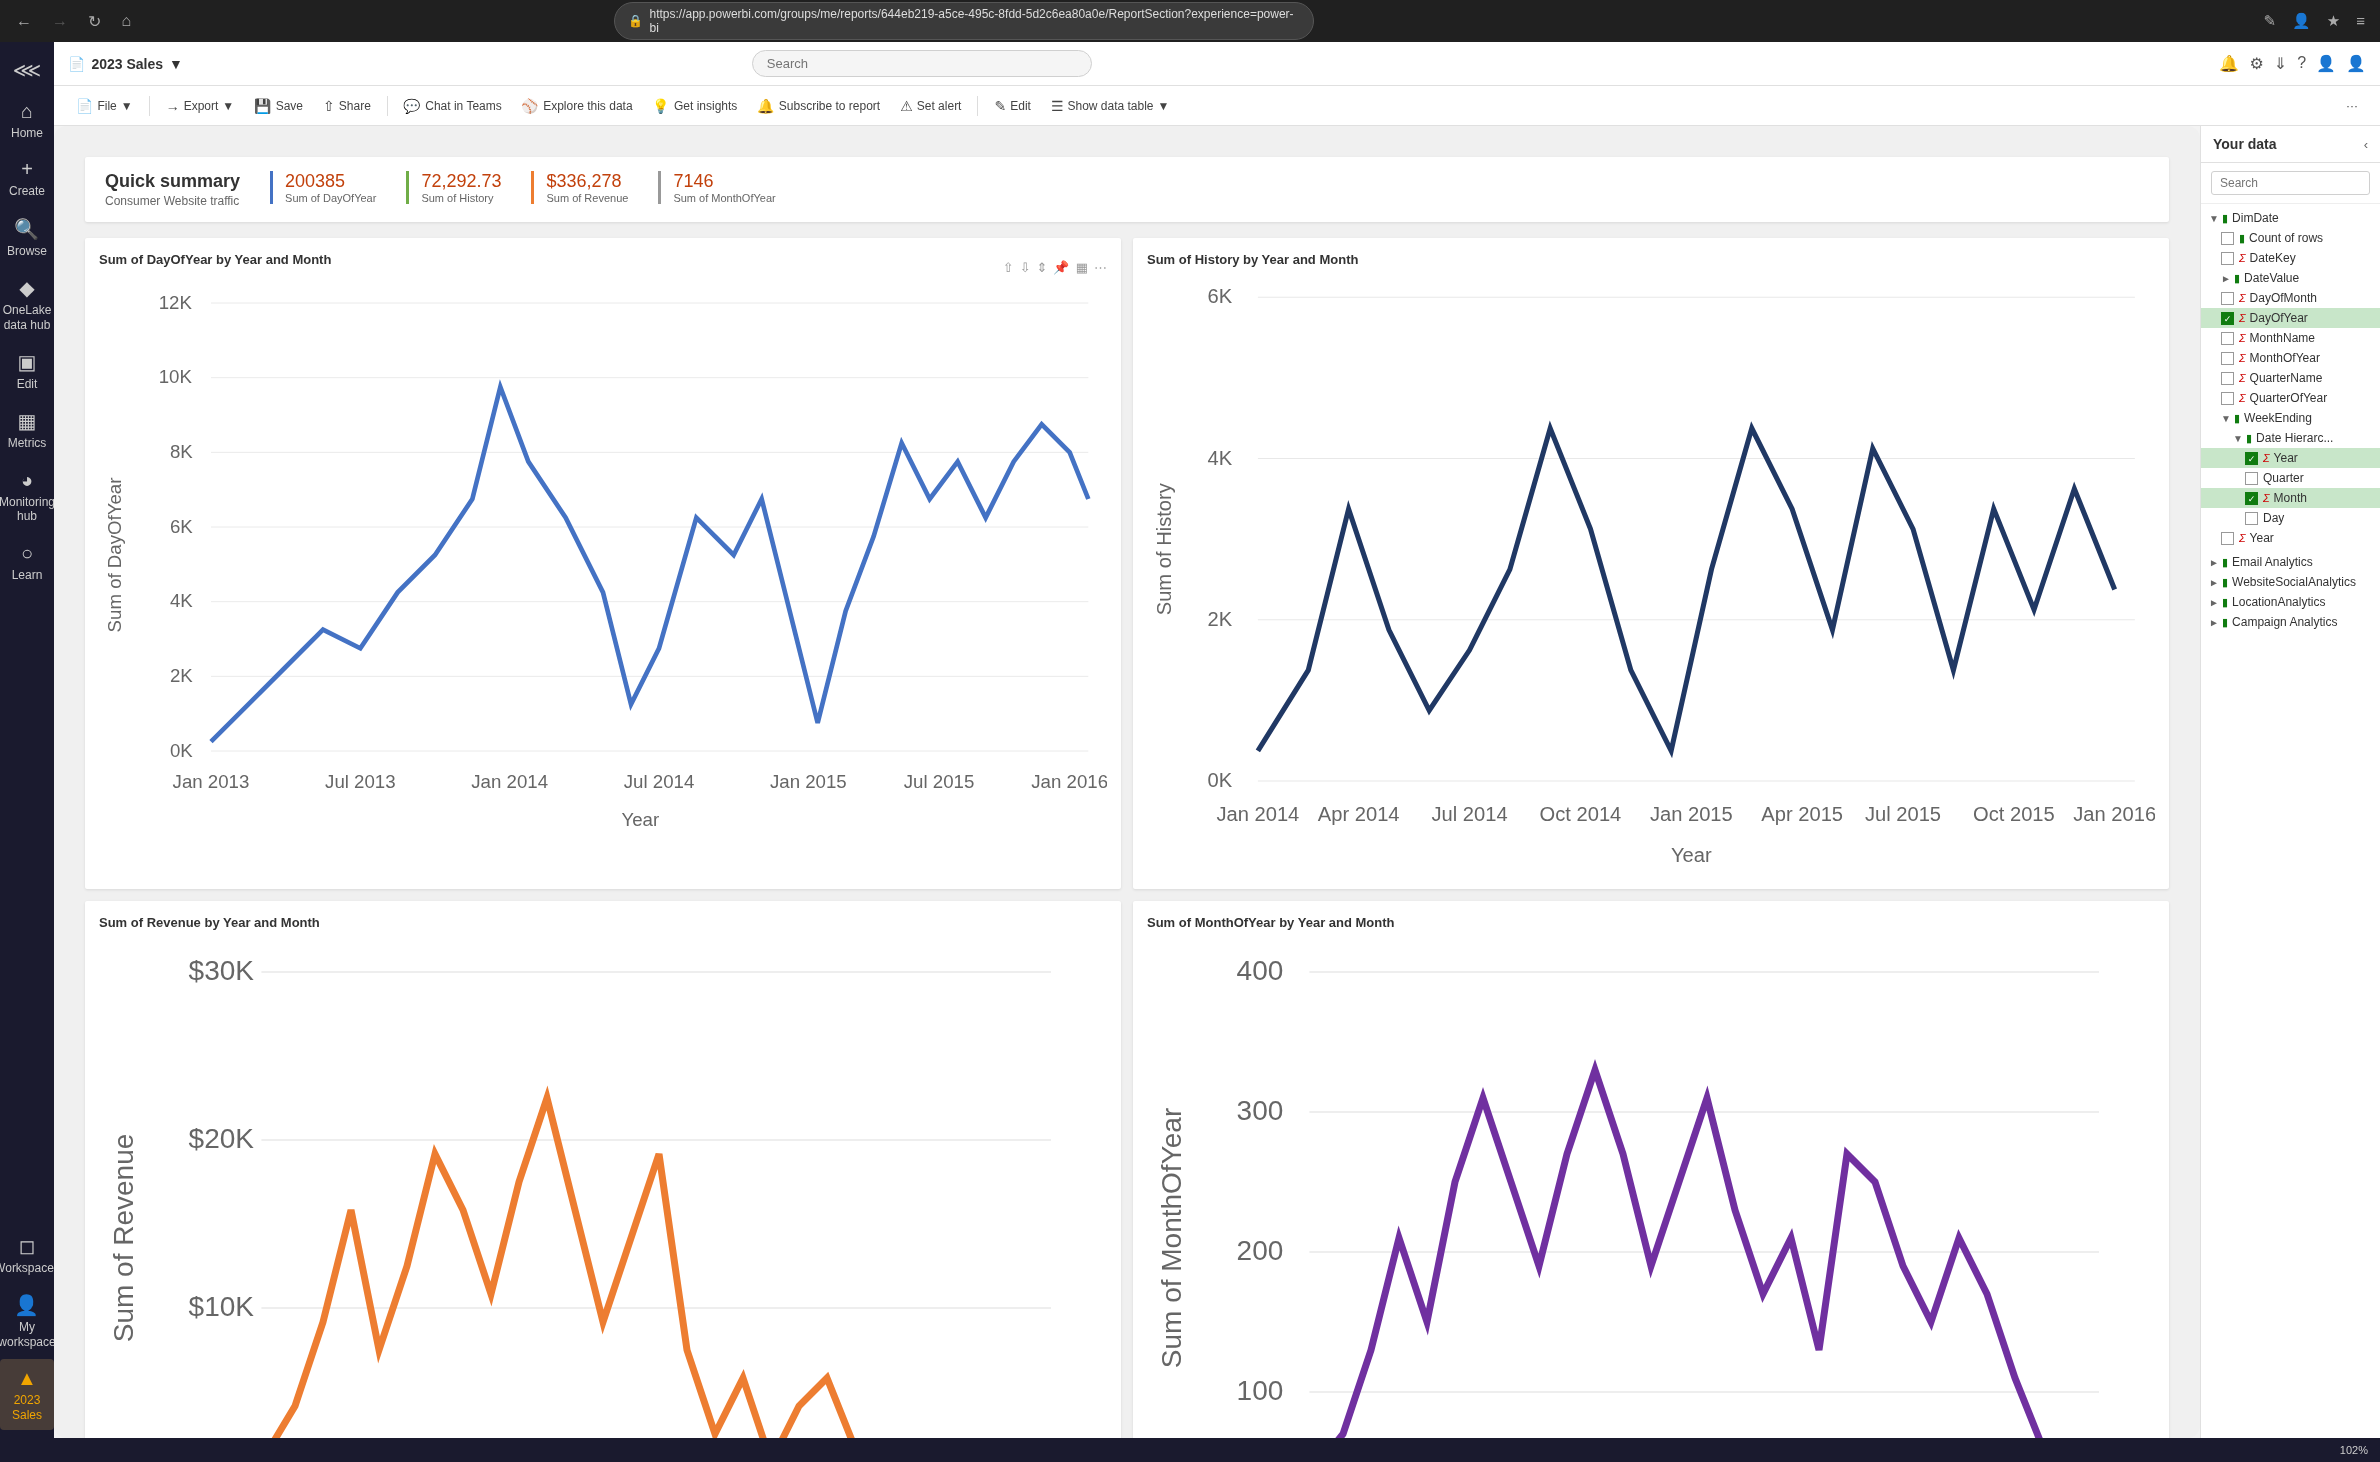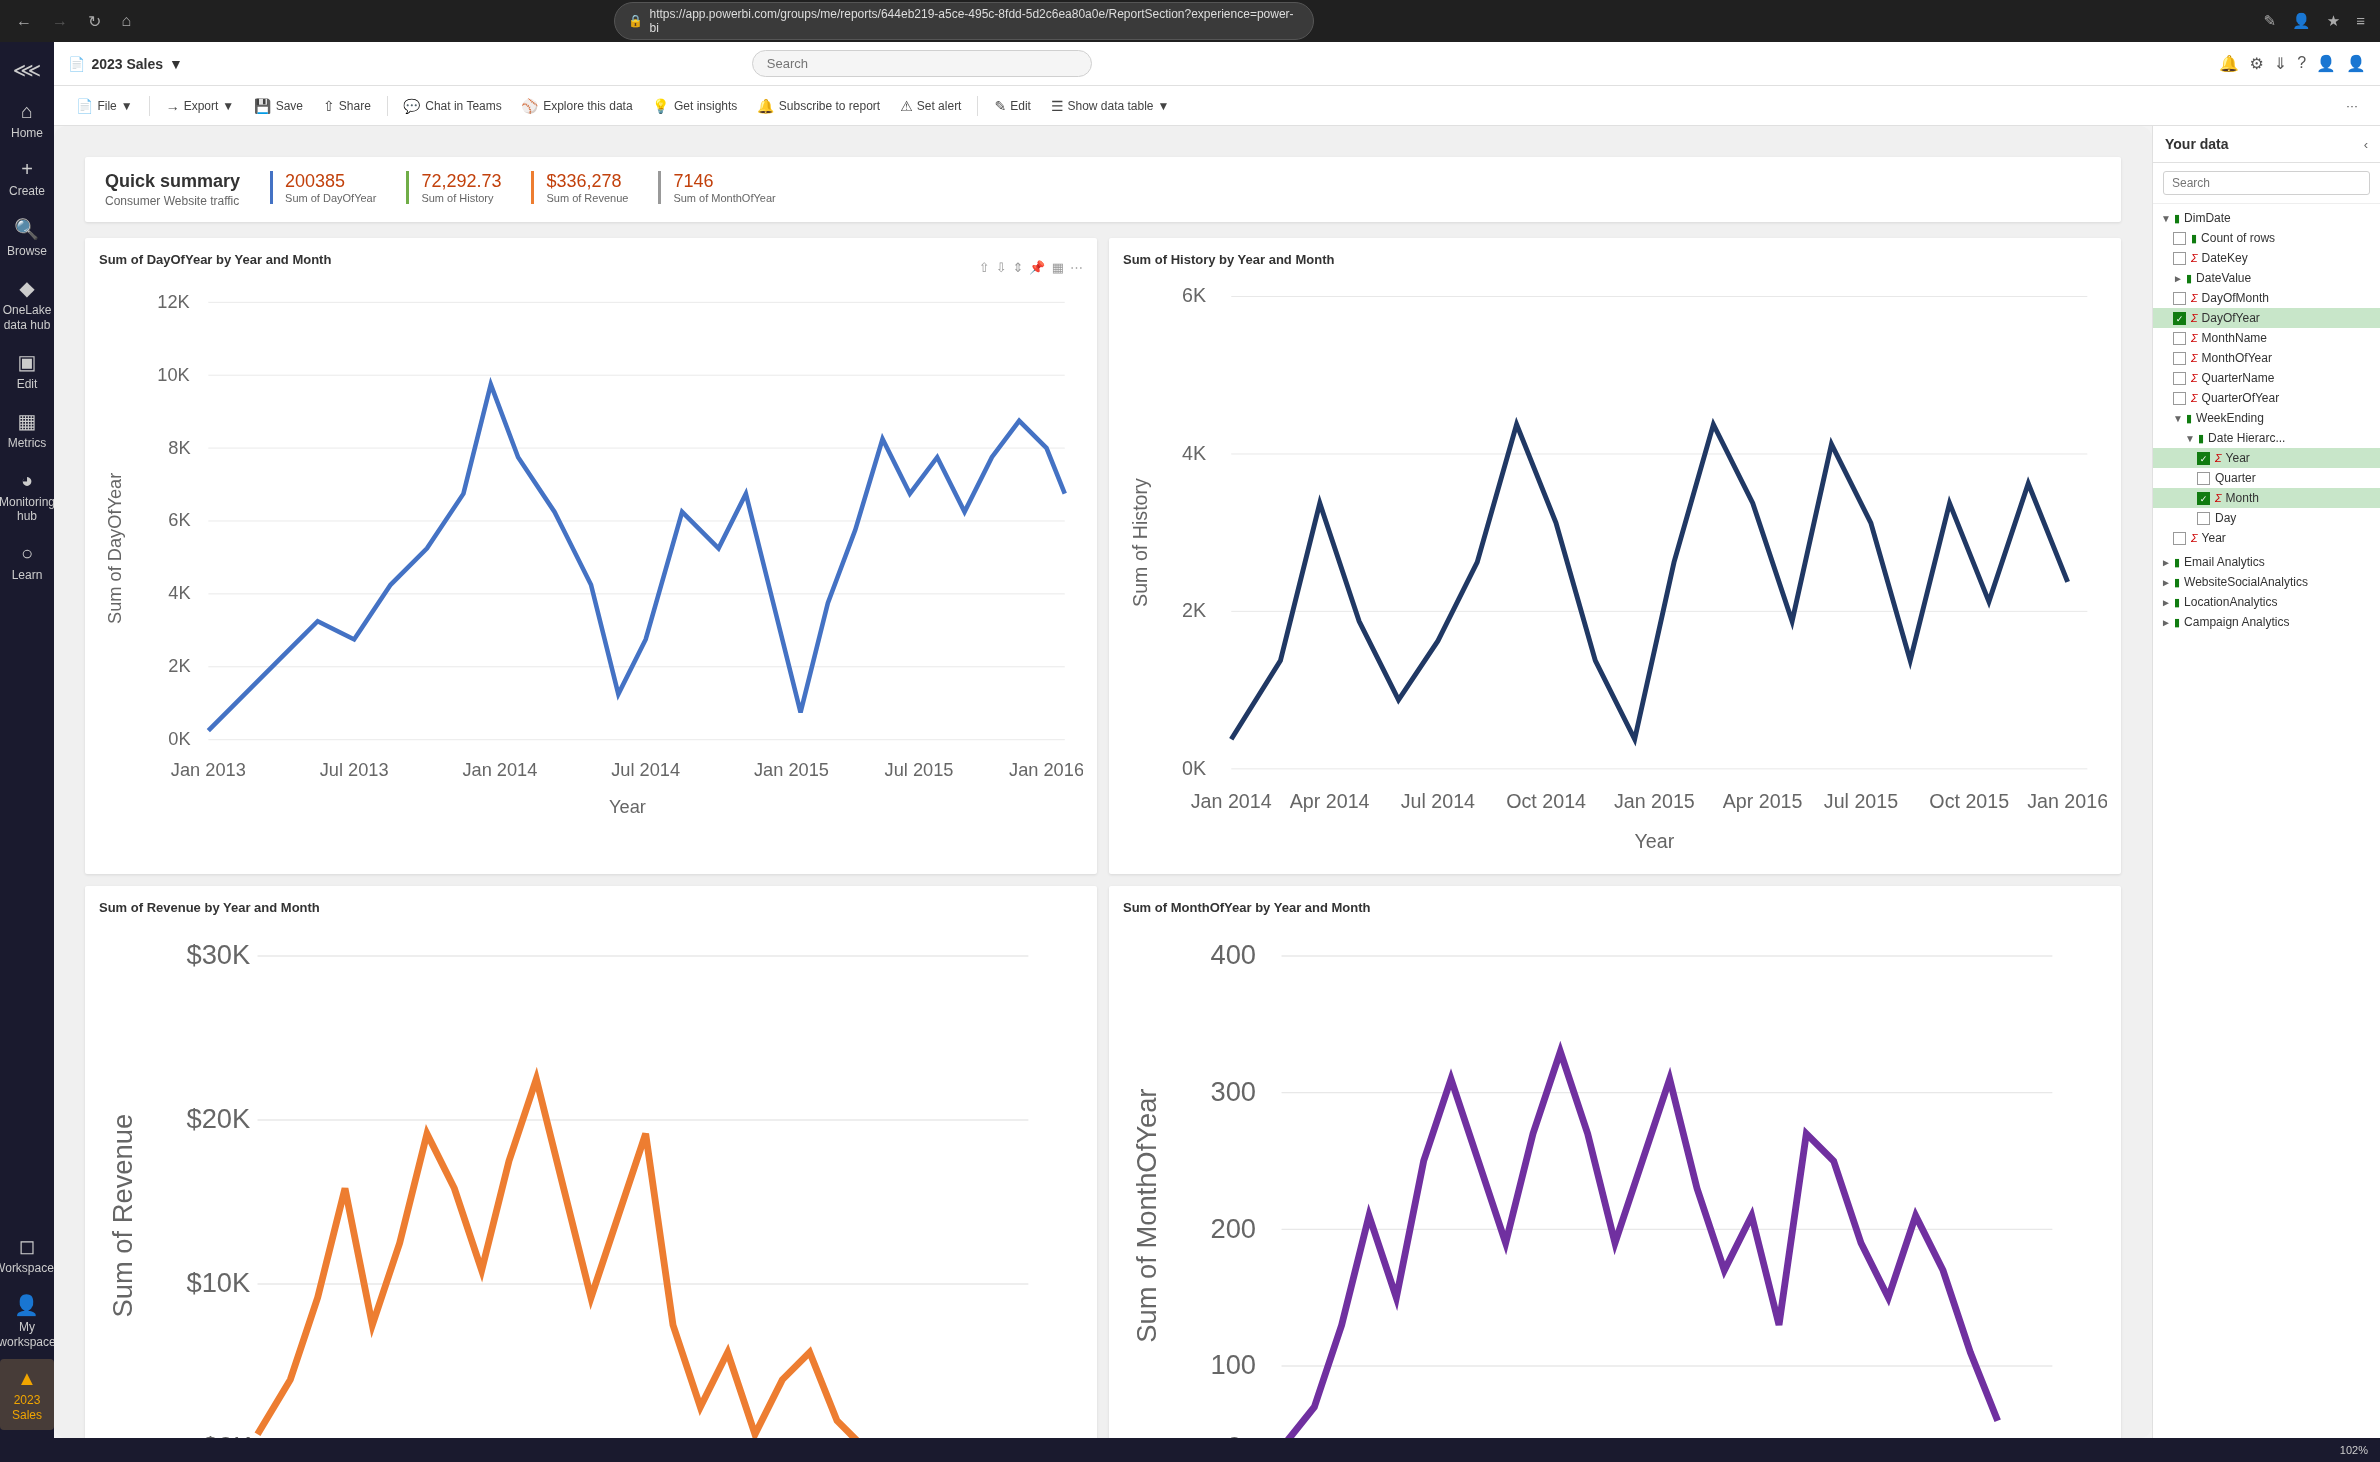--- a/index.html
+++ b/index.html
@@ -60,21 +60,21 @@
 
     
     .charts-grid { display: grid; grid-template-columns: 1fr 1fr; gap: 12px; }
     .chart-card { background: #fff; border-radius: 2px; box-shadow: 0 1px 3px rgba(0,0,0,0.1); padding: 14px; }
     .chart-title { font-size: 13px; font-weight: 600; color: #333; margin-bottom: 8px; }
 
     
     .chart-svg-wrap { width: 100%; }
 
     
-    .right-panel { width: 228px; background: #fff; border-left: 1px solid #e0e0e0; display: flex; flex-direction: column; flex-shrink: 0; overflow: hidden; }
+    .right-panel { width: 180px; background: #fff; border-left: 1px solid #e0e0e0; display: flex; flex-direction: column; flex-shrink: 0; overflow: hidden; }
     .right-panel-header { display: flex; align-items: center; justify-content: space-between; padding: 10px 12px; border-bottom: 1px solid #e0e0e0; }
     .right-panel-header .title { font-size: 14px; font-weight: 600; color: #333; }
     .right-panel-header .collapse-btn { cursor: pointer; color: #666; }
     .filter-search { padding: 8px 10px; border-bottom: 1px solid #eee; }
     .filter-search input { width: 100%; border: 1px solid #d0d0d0; border-radius: 3px; padding: 4px 8px; font-size: 12px; }
     .filter-tree { flex: 1; overflow-y: auto; padding: 4px 0; }
     .tree-item { display: flex; align-items: center; padding: 3px 8px; font-size: 12px; color: #333; cursor: pointer; }
     .tree-item.selected { background: #c8e6c9; }
     .tree-item .indent1 { margin-left: 12px; }
     .tree-item .indent2 { margin-left: 24px; }

